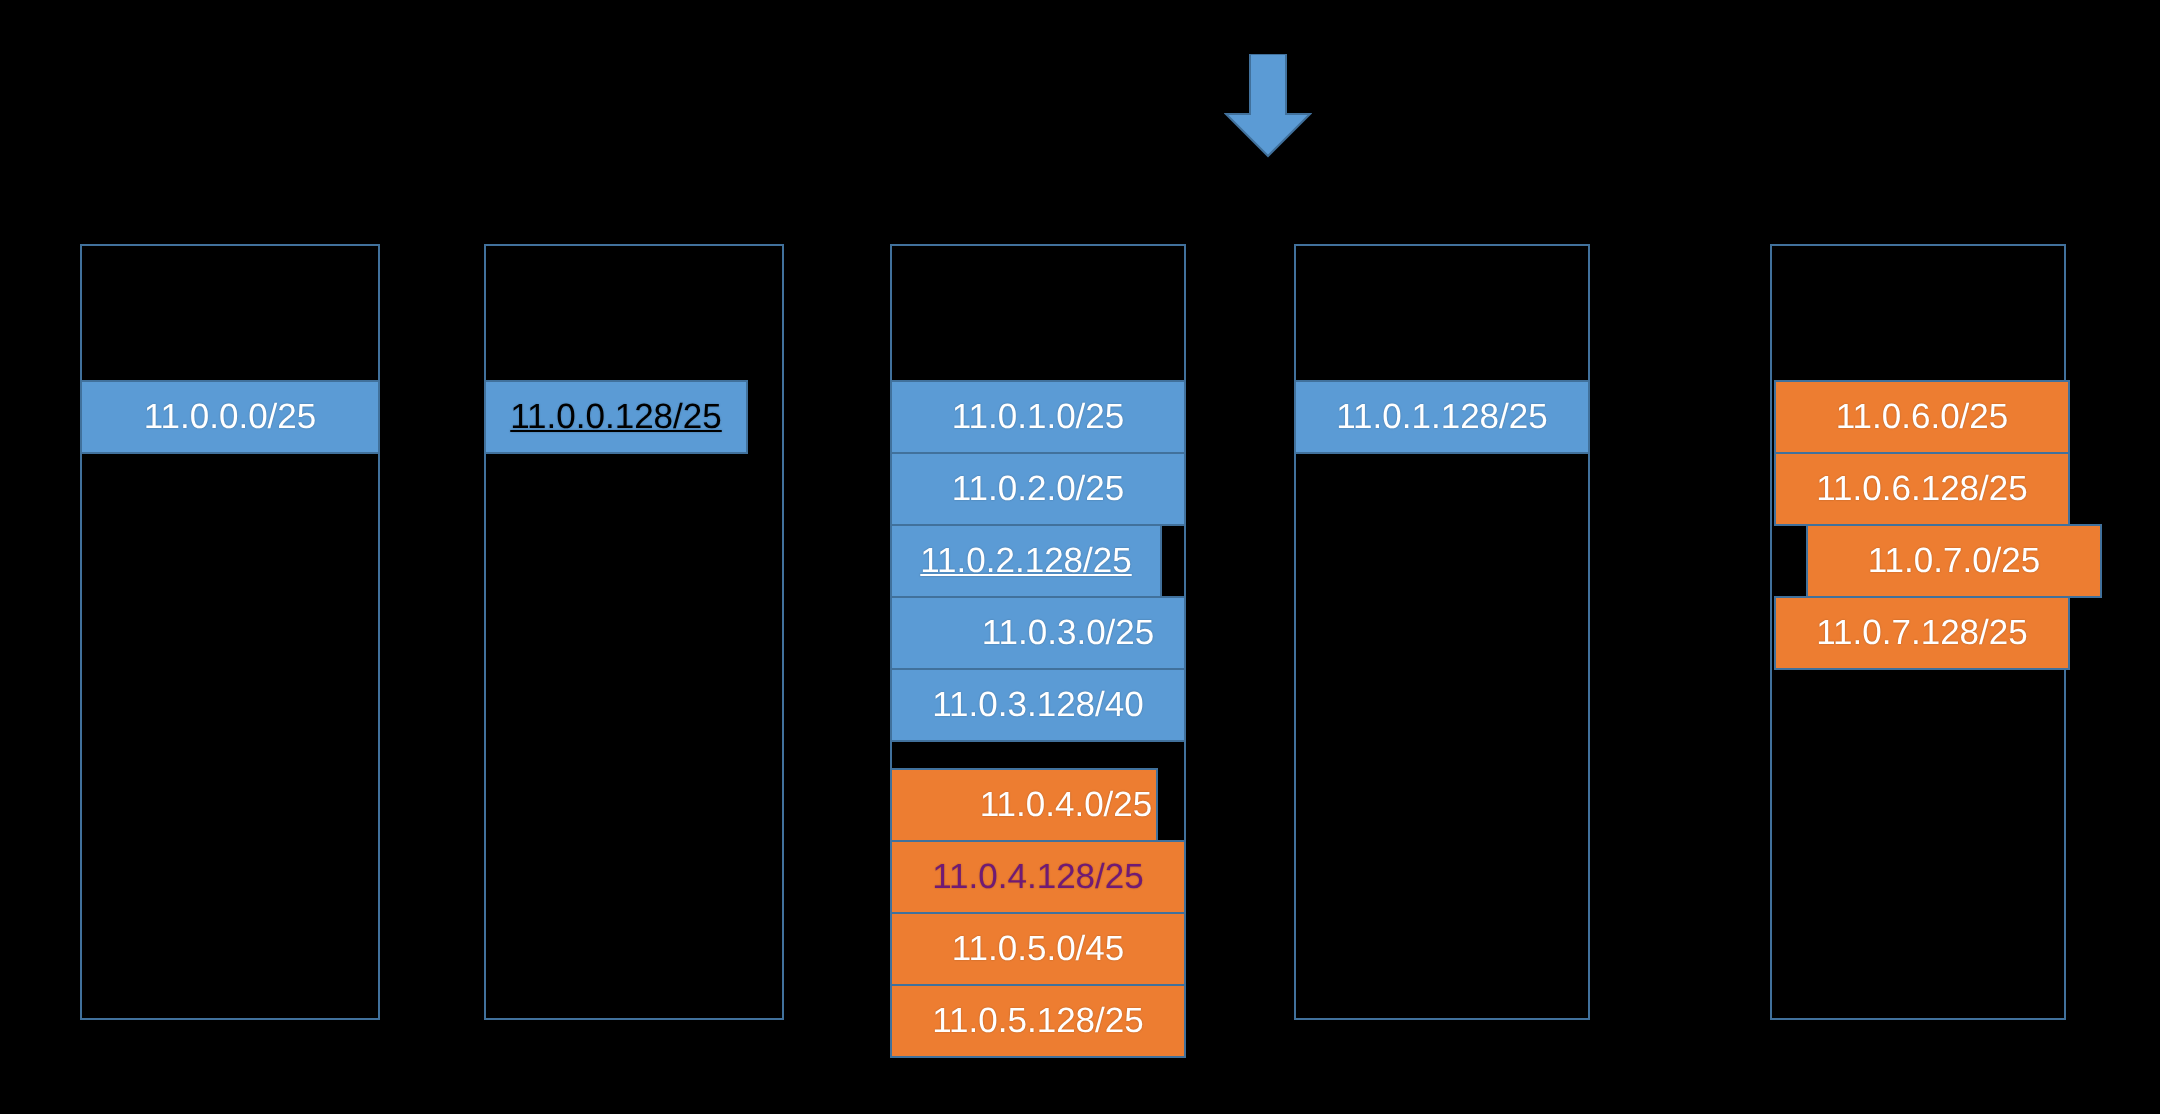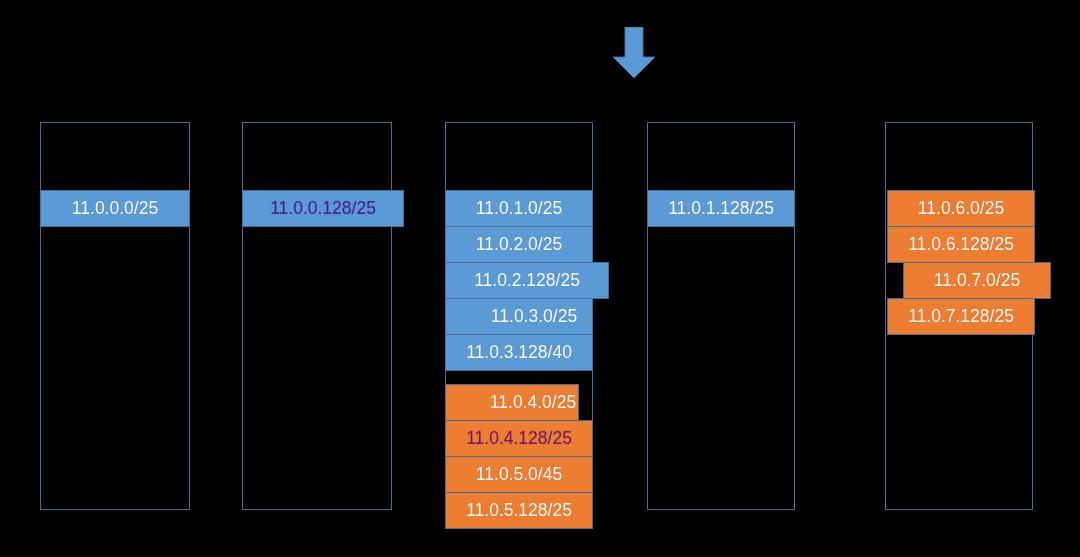--- a/index.html
+++ b/index.html
@@ -60,31 +60,31 @@
     <svg viewBox="0 0 44 52" preserveAspectRatio="none" aria-hidden="true">
       <polygon points="13,0 31,0 31,30 43,30 22,51 1,30 13,30" fill="#5B9BD5" stroke="#41719C" stroke-width="1"></polygon>
     </svg>
   </div>
   <div id="columns-root">
       <div class="column" style="left: 40px; top: 122px; width: 150px; height: 388px; border-color: rgb(65, 113, 156);"></div>
       <div class="row blue" style="left: 40px; top: 166px; width: 150px; height: 37px; background: rgb(91, 155, 213); border-color: rgb(65, 113, 156); color: rgb(255, 255, 255);">
         <span>11.0.0.0/25</span>
       </div>
       <div class="column" style="left: 242px; top: 122px; width: 150px; height: 388px; border-color: rgb(65, 113, 156);"></div>
-      <div class="row blue" style="left: 242px; top: 166px; width: 162px; height: 37px; background: rgb(91, 155, 213); border-color: rgb(65, 113, 156); color: #4c1d95;">
+      <div class="row blue" style="left: 242px; top: 166px; width: 132px; height: 37px; background: rgb(91, 155, 213); border-color: rgb(65, 113, 156); color: #000000; text-decoration: underline;">
         <span>11.0.0.128/25</span>
       </div>
       <div class="column" style="left: 445px; top: 122px; width: 148px; height: 388px; border-color: rgb(65, 113, 156);"></div>
       <div class="row blue" style="left: 445px; top: 166px; width: 148px; height: 37px; background: rgb(91, 155, 213); border-color: rgb(65, 113, 156); color: rgb(255, 255, 255);">
         <span>11.0.1.0/25</span>
       </div>
       <div class="row blue" style="left: 445px; top: 202px; width: 148px; height: 37px; background: rgb(91, 155, 213); border-color: rgb(65, 113, 156); color: rgb(255, 255, 255);">
         <span>11.0.2.0/25</span>
       </div>
-      <div class="row blue" style="left: 445px; top: 238px; width: 164px; height: 37px; background: rgb(91, 155, 213); border-color: rgb(65, 113, 156); color: rgb(255, 255, 255);">
+      <div class="row blue" style="left: 445px; top: 238px; width: 136px; height: 37px; background: rgb(91, 155, 213); border-color: rgb(65, 113, 156); color: rgb(255, 255, 255); text-decoration: underline;">
         <span>11.0.2.128/25</span>
       </div>
       <div class="row blue" style="left: 445px; top: 274px; width: 148px; height: 37px; background: rgb(91, 155, 213); border-color: rgb(65, 113, 156); color: rgb(255, 255, 255); padding-left: 30px;">
         <span>11.0.3.0/25</span>
       </div>
       <div class="row blue" style="left: 445px; top: 310px; width: 148px; height: 37px; background: rgb(91, 155, 213); border-color: rgb(65, 113, 156); color: rgb(255, 255, 255);">
         <span>11.0.3.128/40</span>
       </div>
       <div class="row orange" style="left: 445px; top: 360px; width: 134px; height: 37px; background: rgb(237, 125, 49); border-color: rgb(65, 113, 156); color: rgb(255, 255, 255); padding-left: 42px;">
         <span>11.0.4.0/25</span>

